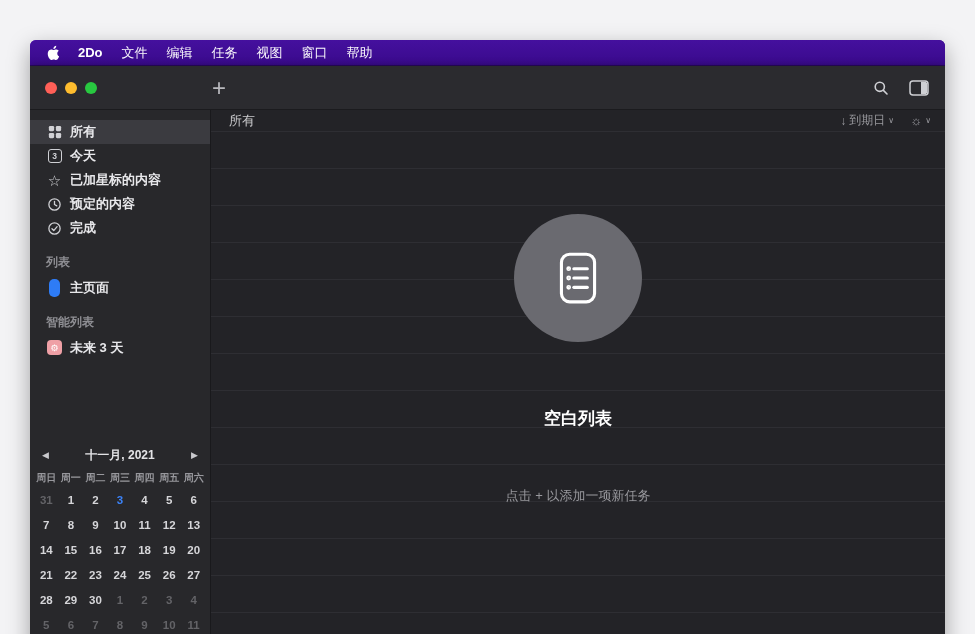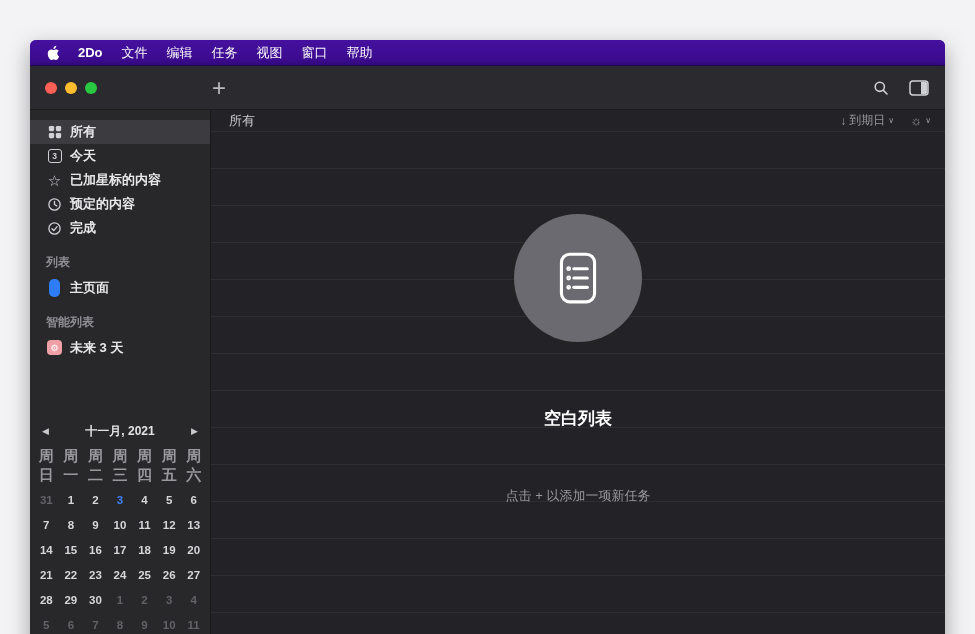--- a/index.html
+++ b/index.html
@@ -74,21 +74,21 @@
     display:flex; align-items:center; justify-content:center; color:#fff; font-size:9px;
   }
 
   
   .calendar { margin-top:auto; padding:0 4px; margin-bottom:4px; }
   .cal-nav { display:flex; align-items:center; height:20px; padding:0 8px; }
   .cal-arrow { color:#c9c9cd; font-size:9px; width:14px; cursor:default; }
   .cal-arrow.next { text-align:right; }
   .cal-month { flex:1; text-align:center; font-size:12px; font-weight:700; color:#e3e3e6; }
   .cal-head { display:grid; grid-template-columns:repeat(7,1fr); margin-top:6px; }
-  .cal-dow { text-align:center; font-size:15px; font-weight:700; color:#98989d; }
+  .cal-dow { text-align:center; font-size:10px; font-weight:700; color:#98989d; }
   .cal-grid { display:grid; grid-template-columns:repeat(7,1fr); grid-auto-rows:25px; margin-top:2px; }
   .cal-cell { display:flex; align-items:center; justify-content:center; font-size:11.5px; font-weight:600; color:#d6d6d9; cursor:default; }
   .cal-cell.dim { color:#636367; }
 
   .side-toolbar { flex:0 0 26px; display:flex; align-items:center; gap:14px; padding:0 14px; color:#b9b9bd; }
   .st-plus { font-size:18px; font-weight:300; line-height:1; }
   .st-group { display:flex; align-items:center; gap:3px; }
   .gear-glyph { font-size:13px; line-height:1; }
   .chev { font-size:8px; color:#98989d; }
   .st-right { margin-left:auto; display:flex; align-items:center; }

